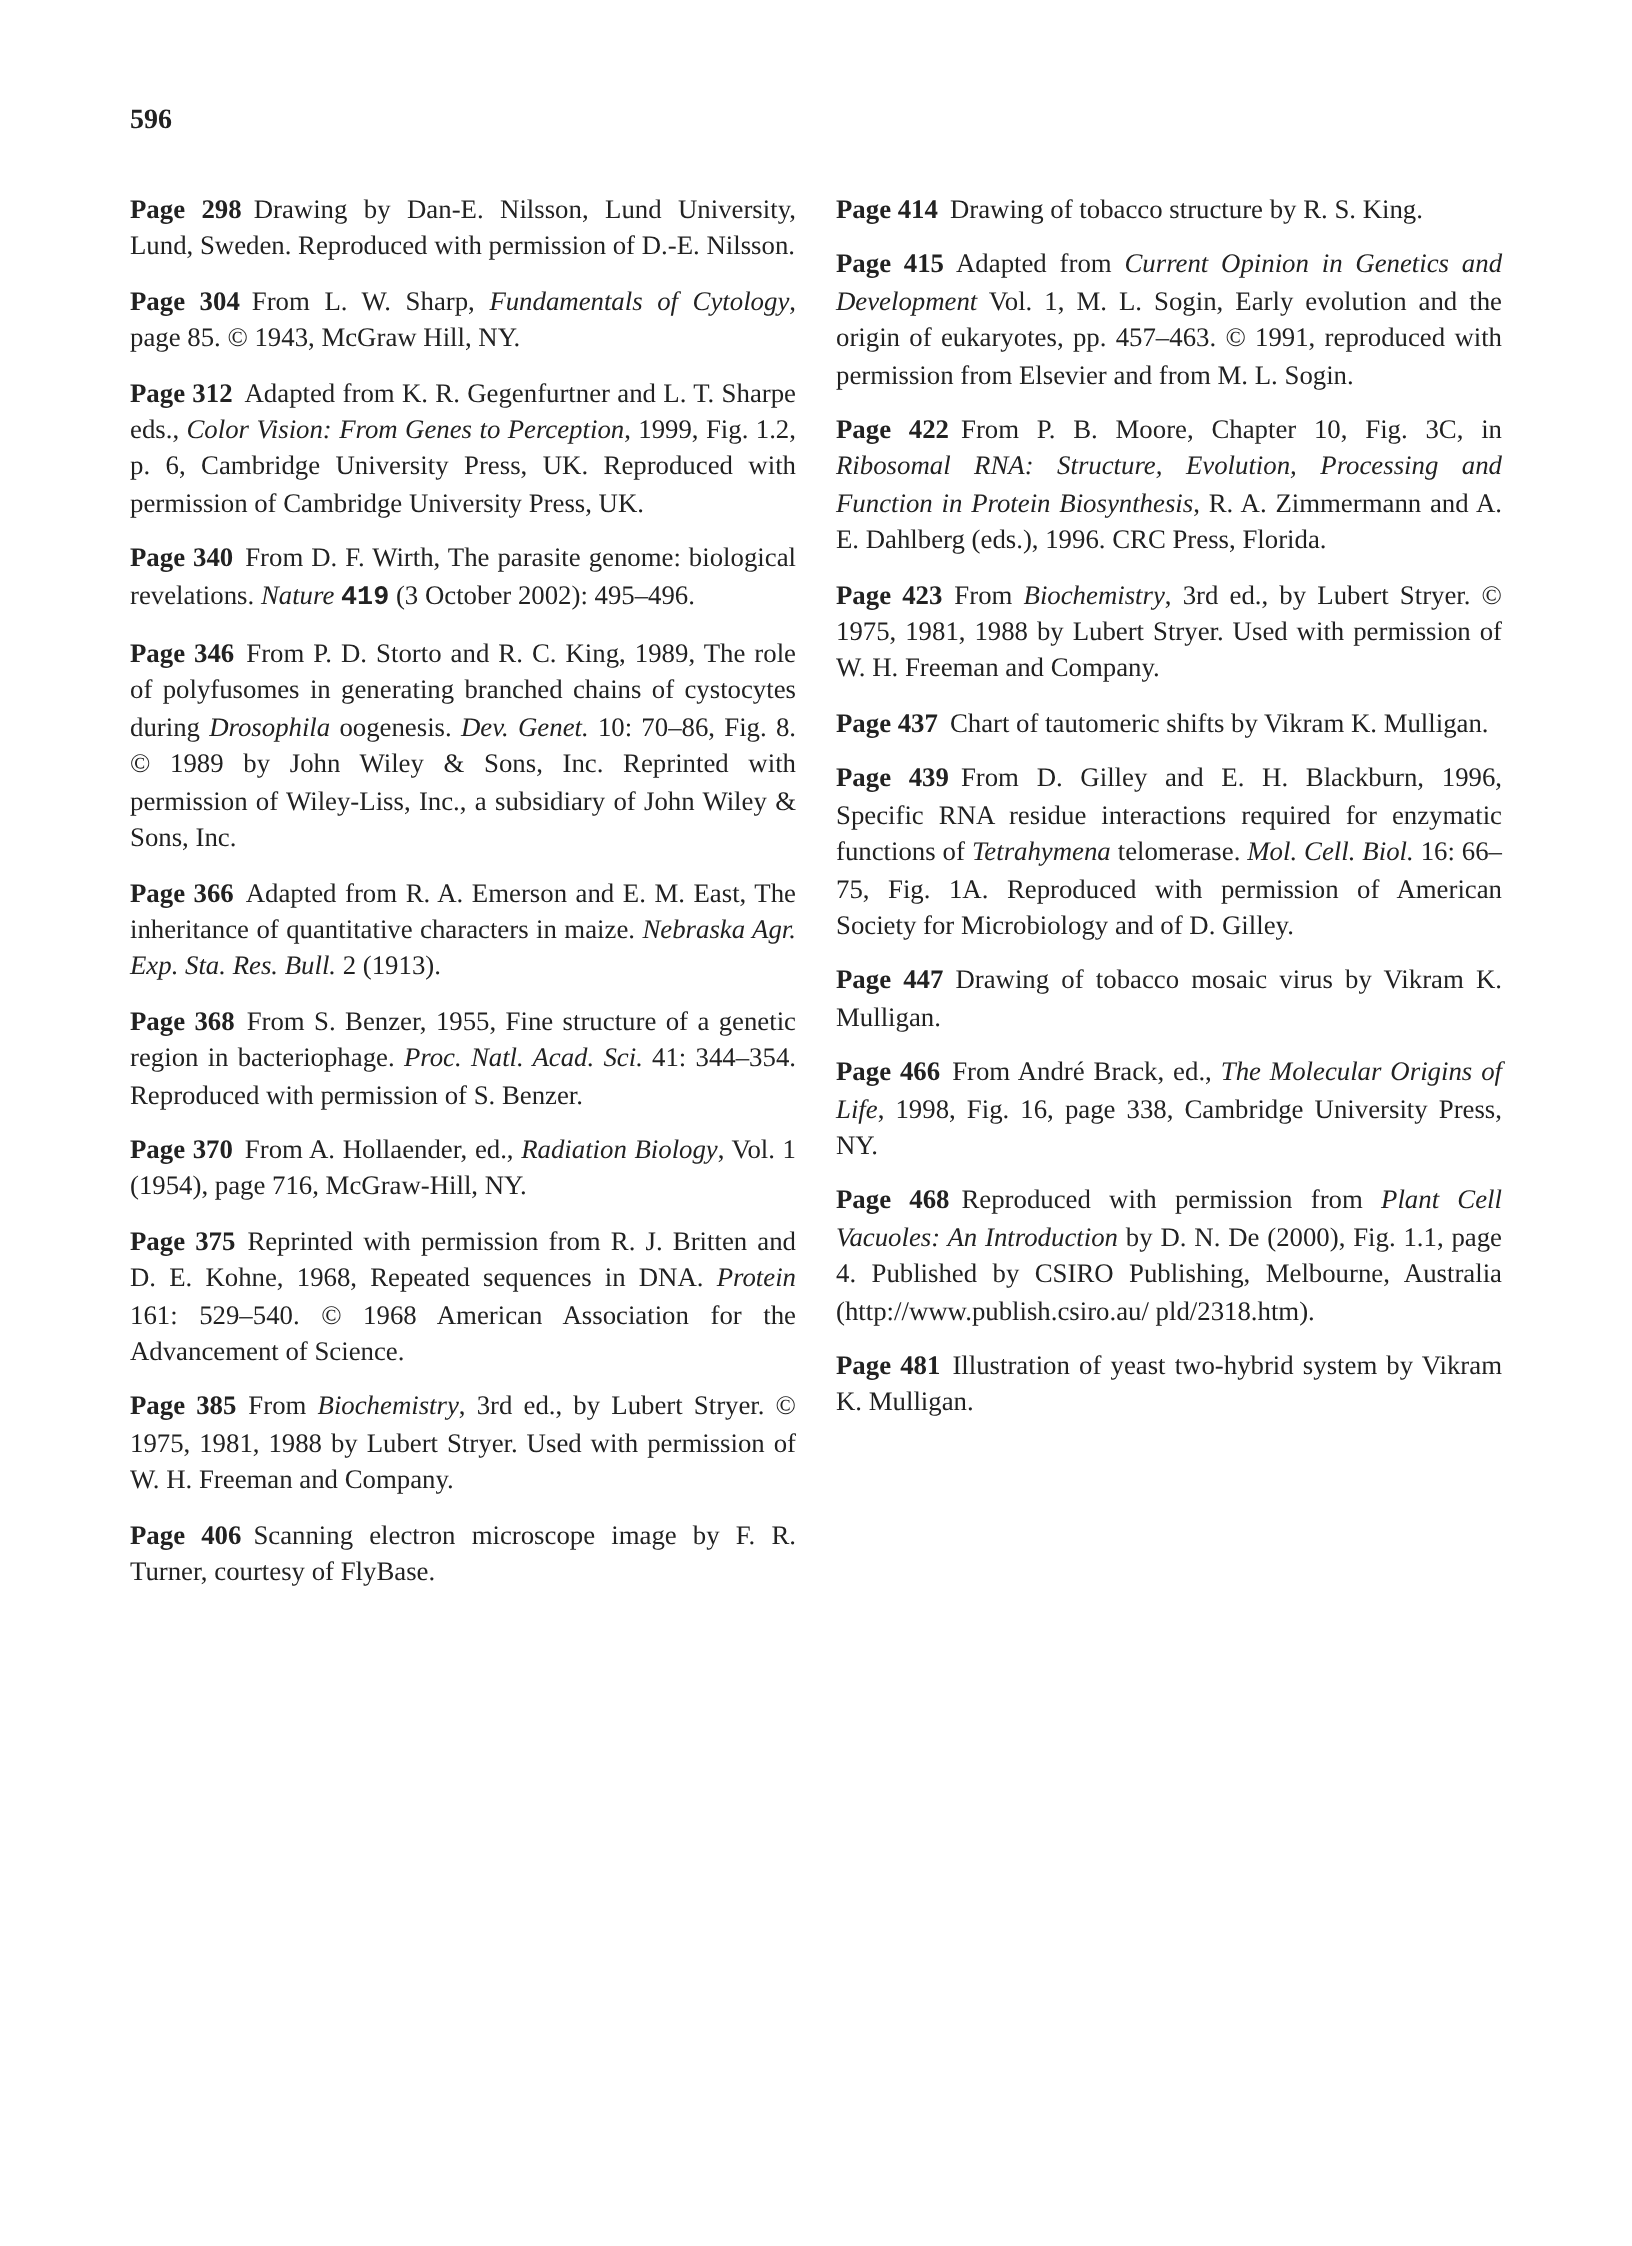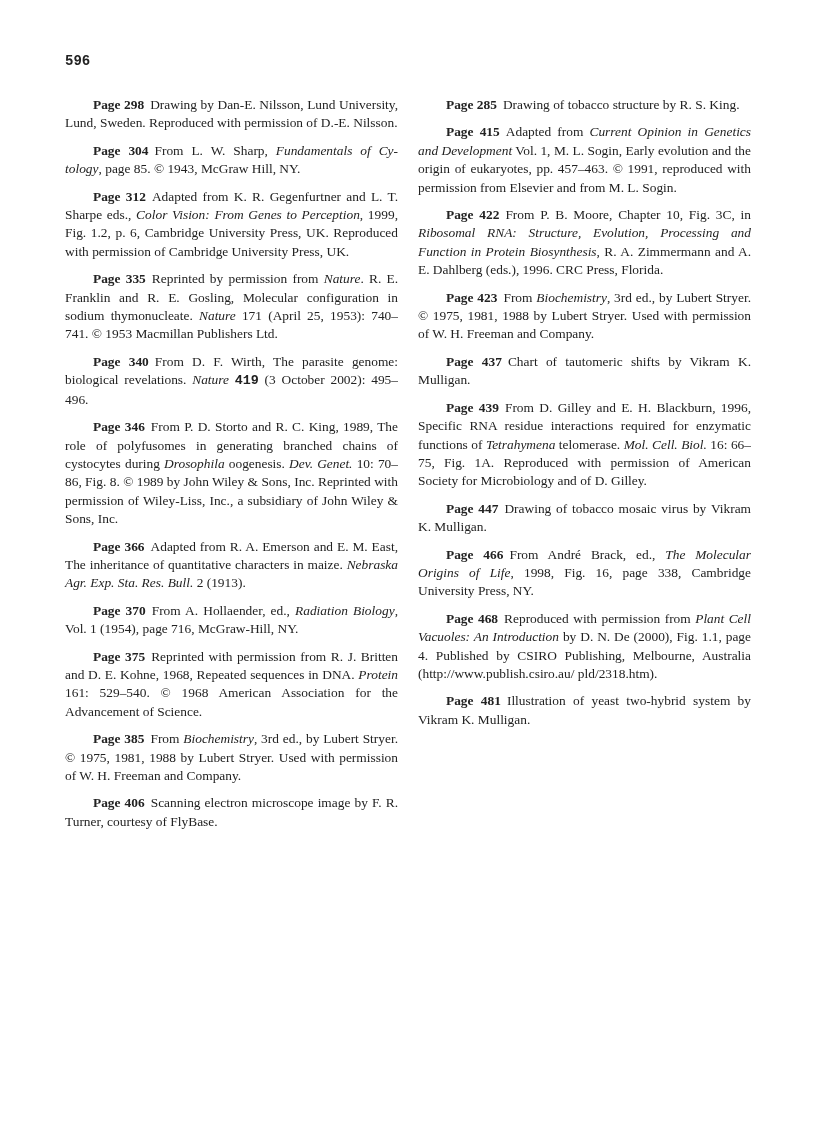--- a/index.html
+++ b/index.html
@@ -1,52 +1,52 @@
 <!DOCTYPE html>
 <html><head>
 <meta charset="utf-8">
 <style>
   html, body { margin: 0; padding: 0; background: #ffffff; }
   body { width: 816px; height: 1123px; position: relative; overflow: hidden; color: #222; }
   .page-number {
     position: absolute; left: 65px; top: 53px;
-    font-family: Liberation Mono, monospace; font-weight: bold; font-size: 14px; color: #222;
+    font-family: Liberation Serif, serif; font-weight: bold; font-size: 14px; color: #222;
   }
   .col {
     position: absolute; top: 96px; width: 333px;
     font-family: "Liberation Serif", serif; font-size: 13.4px; line-height: 18.4px;
     text-align: justify; hyphens: manual;
   }
   .col.left { left: 65px; }
   .col.right { left: 418px; }
   .entry { margin: 0 0 9px 0; }
-  .entry .pg { font-weight: bold; margin-right: 6px; margin-left: 28px; }
+  .entry .pg { font-weight: bold; margin-right: 6px; }
   .entry i { font-style: italic; }
   .entry b { font-weight: bold; font-family: Liberation Mono, monospace; }
 </style>
 </head>
 <body>
 
 <div class="page-number">596</div>
 
 <div class="col left">
     <p class="entry"><span class="pg">Page 298</span><span>Drawing by Dan-E. Nilsson, Lund Uni­versity, Lund, Sweden. Reproduced with permission of D.-E. Nilsson.</span></p>
     <p class="entry"><span class="pg">Page 304</span><span>From L. W. Sharp, <i>Fundamentals of Cy­tology</i>, page 85. © 1943, McGraw Hill, NY.</span></p>
     <p class="entry"><span class="pg">Page 312</span><span>Adapted from K. R. Gegenfurtner and L. T. Sharpe eds., <i>Color Vision: From Genes to Percep­tion</i>, 1999, Fig. 1.2, p. 6, Cambridge University Press, UK. Reproduced with permission of Cam­bridge University Press, UK.</span></p>
-    <p class="entry"><span class="pg">Page 335</span><span>Reprinted by permission from <i>Nature</i>. R. E. Franklin and R. E. Gosling, Molecular configu­ration in sodium thymonucleate. <i>Nature</i> 171 (April 25, 1953): 740–741. © 1953 Macmillan Publishers Ltd.</span></p>
     <p class="entry"><span class="pg">Page 340</span><span>From D. F. Wirth, The parasite genome: biological revelations. <i>Nature</i> <b>419</b> (3 October 2002): 495–496.</span></p>
     <p class="entry"><span class="pg">Page 346</span><span>From P. D. Storto and R. C. King, 1989, The role of polyfusomes in generating branched chains of cystocytes during <i>Drosophila</i> oogenesis. <i>Dev. Genet.</i> 10: 70–86, Fig. 8. © 1989 by John Wi­ley &amp; Sons, Inc. Reprinted with permission of Wiley-Liss, Inc., a subsidiary of John Wiley &amp; Sons, Inc.</span></p>
     <p class="entry"><span class="pg">Page 366</span><span>Adapted from R. A. Emerson and E. M. East, The inheritance of quantitative characters in maize. <i>Nebraska Agr. Exp. Sta. Res. Bull.</i> 2 (1913).</span></p>
+    <p class="entry"><span class="pg">Page 368</span><span>From S. Benzer, 1955, Fine structure of a genetic region in bacteriophage. <i>Proc. Natl. Acad. Sci.</i> 41: 344–354. Reproduced with permission of S. Benzer.</span></p>
     <p class="entry"><span class="pg">Page 370</span><span>From A. Hollaender, ed., <i>Radiation Biol­ogy</i>, Vol. 1 (1954), page 716, McGraw-Hill, NY.</span></p>
     <p class="entry"><span class="pg">Page 375</span><span>Reprinted with permission from R. J. Britten and D. E. Kohne, 1968, Repeated sequences in DNA. <i>Protein</i> 161: 529–540. © 1968 American Association for the Advancement of Science.</span></p>
     <p class="entry"><span class="pg">Page 385</span><span>From <i>Biochemistry</i>, 3rd ed., by Lubert Stryer. © 1975, 1981, 1988 by Lubert Stryer. Used with permission of W. H. Freeman and Company.</span></p>
     <p class="entry"><span class="pg">Page 406</span><span>Scanning electron microscope image by F. R. Turner, courtesy of FlyBase.</span></p>
   </div>
 <div class="col right">
-    <p class="entry"><span class="pg">Page 285</span><span>Drawing of tobacco structure by R. S. King.</span></p>
+    <p class="entry"><span class="pg">Page 414</span><span>Drawing of tobacco structure by R. S. King.</span></p>
     <p class="entry"><span class="pg">Page 415</span><span>Adapted from <i>Current Opinion in Genet­ics and Development</i> Vol. 1, M. L. Sogin, Early evolu­tion and the origin of eukaryotes, pp. 457–463. © 1991, reproduced with permission from Elsevier and from M. L. Sogin.</span></p>
     <p class="entry"><span class="pg">Page 422</span><span>From P. B. Moore, Chapter 10, Fig. 3C, in <i>Ribosomal RNA: Structure, Evolution, Processing and Function in Protein Biosynthesis</i>, R. A. Zimmer­mann and A. E. Dahlberg (eds.), 1996. CRC Press, Florida.</span></p>
     <p class="entry"><span class="pg">Page 423</span><span>From <i>Biochemistry</i>, 3rd ed., by Lubert Stryer. © 1975, 1981, 1988 by Lubert Stryer. Used with permission of W. H. Freeman and Company.</span></p>
     <p class="entry"><span class="pg">Page 437</span><span>Chart of tautomeric shifts by Vikram K. Mulligan.</span></p>
     <p class="entry"><span class="pg">Page 439</span><span>From D. Gilley and E. H. Blackburn, 1996, Specific RNA residue interactions required for enzymatic functions of <i>Tetrahymena</i> telomerase. <i>Mol. Cell. Biol.</i> 16: 66–75, Fig. 1A. Reproduced with permission of American Society for Microbiology and of D. Gilley.</span></p>
     <p class="entry"><span class="pg">Page 447</span><span>Drawing of tobacco mosaic virus by Vik­ram K. Mulligan.</span></p>
     <p class="entry"><span class="pg">Page 466</span><span>From André Brack, ed., <i>The Molecular Origins of Life</i>, 1998, Fig. 16, page 338, Cambridge University Press, NY.</span></p>
     <p class="entry"><span class="pg">Page 468</span><span>Reproduced with permission from <i>Plant Cell Vacuoles: An Introduction</i> by D. N. De (2000), Fig. 1.1, page 4. Published by CSIRO Publishing, Melbourne, Australia (http://www.publish.csiro.au/ pld/2318.htm).</span></p>
     <p class="entry"><span class="pg">Page 481</span><span>Illustration of yeast two-hybrid system by Vikram K. Mulligan.</span></p>
   </div>

